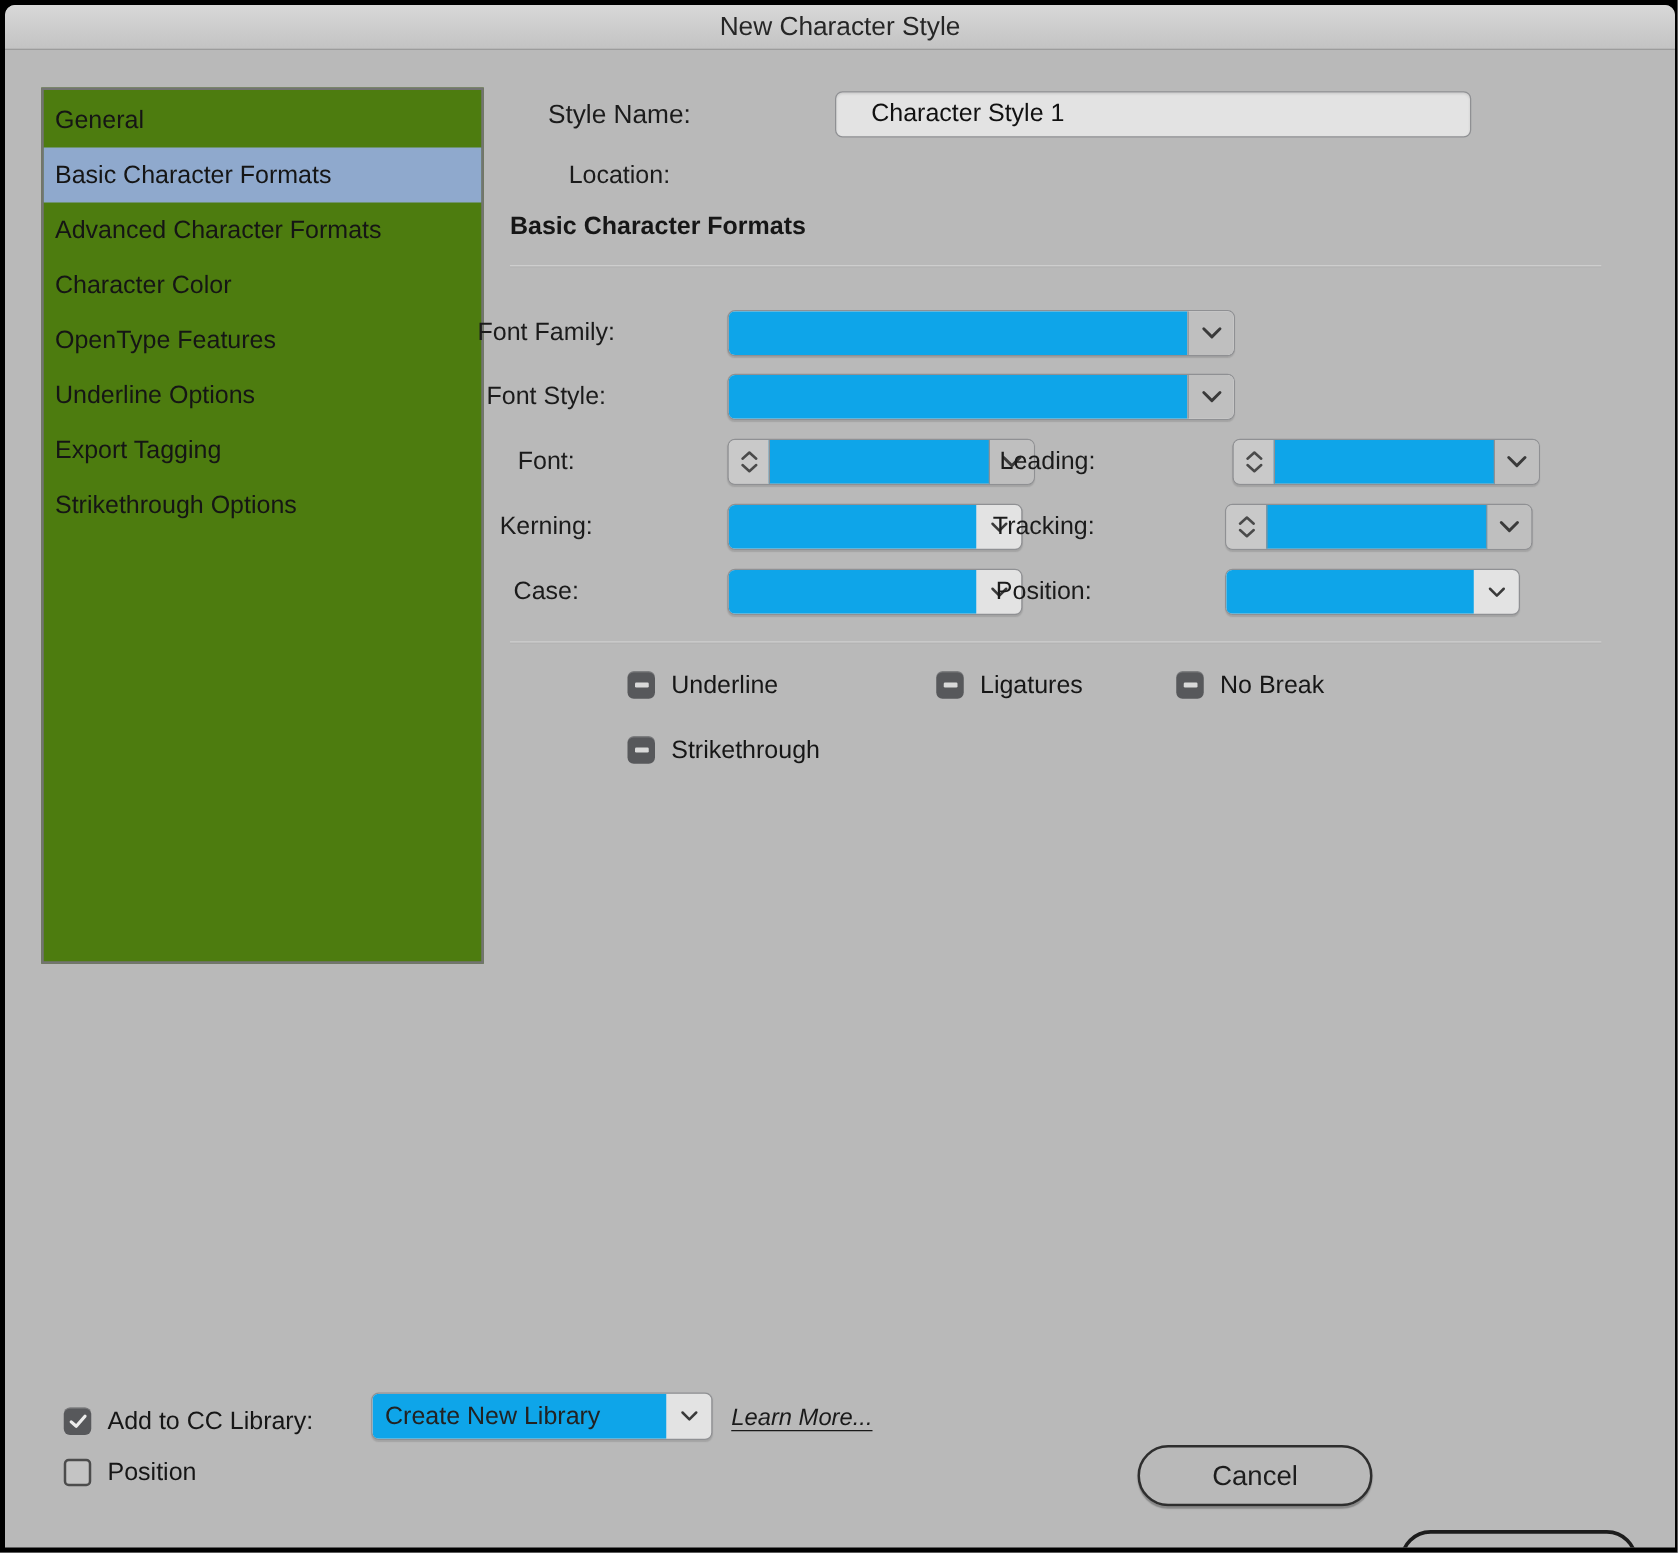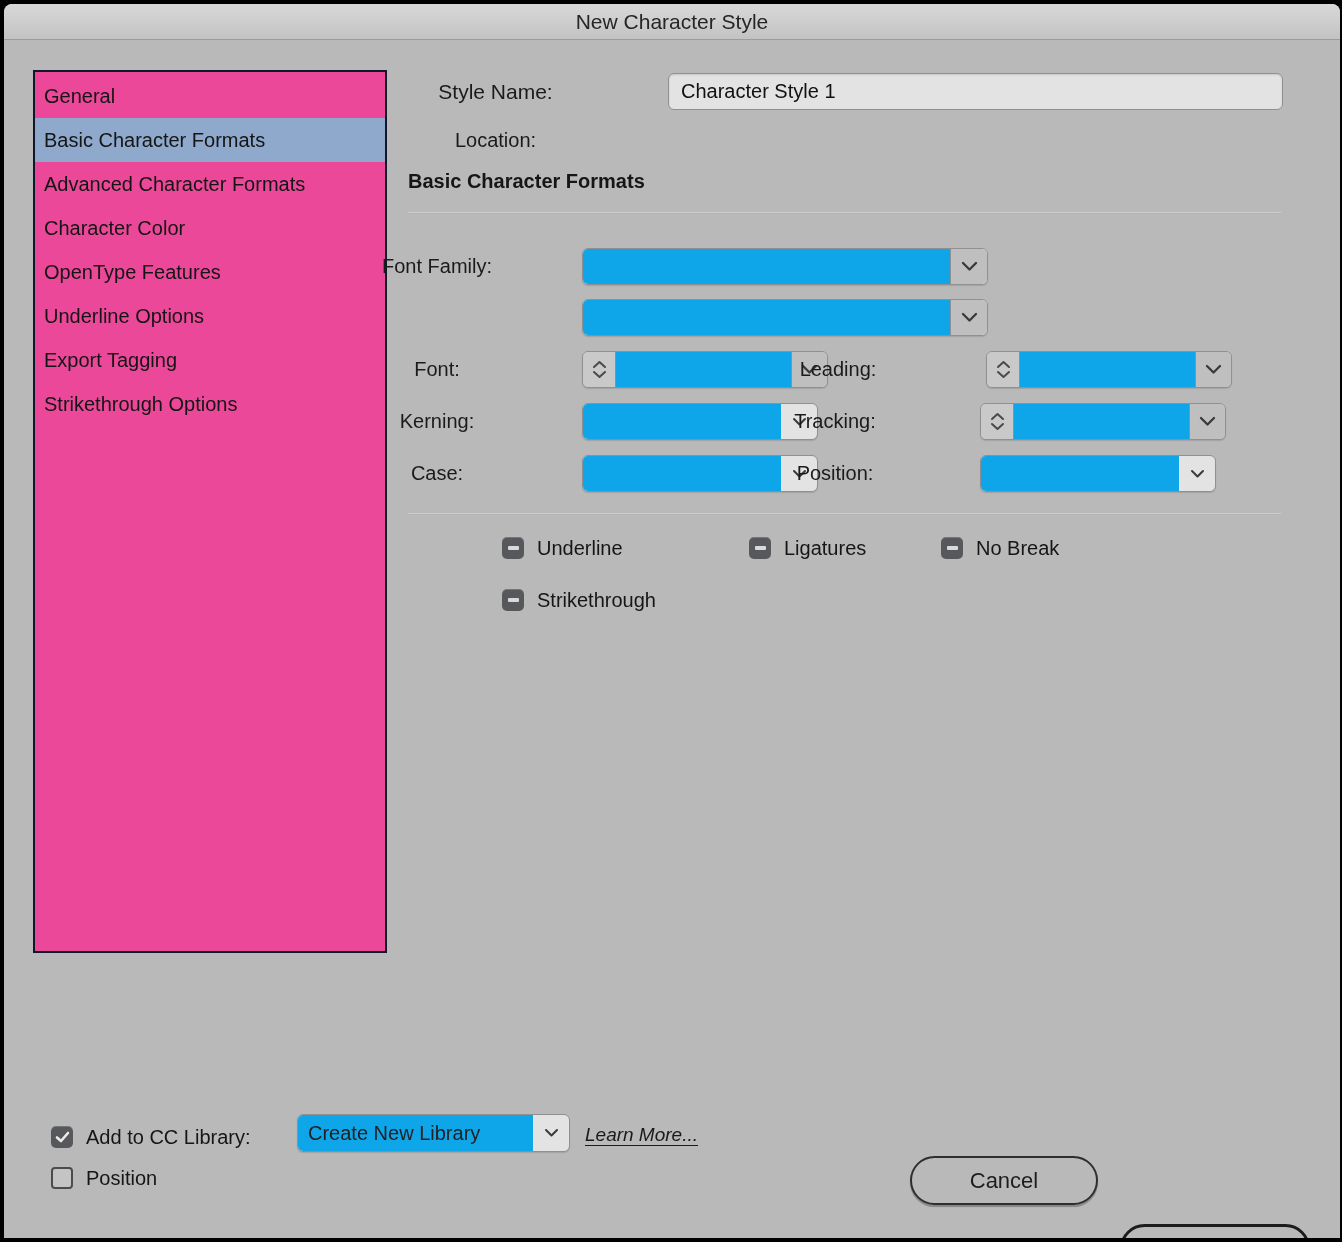--- a/index.html
+++ b/index.html
@@ -14,36 +14,36 @@
   }
   .titlebar{
     position:absolute;left:0;top:0;width:100%;height:35px;
     background:linear-gradient(#d8d8d8,#c3c3c3);
     border-bottom:1px solid #9c9c9c;
     display:flex;align-items:center;justify-content:center;
     font-size:21px;color:#262626;
   }
   
   .sidebar{
-    position:absolute;left:29px;top:66px;width:354px;height:883px;
-    border:2px solid #0f172a;background:#ec4899;box-sizing:border-box;
+    position:absolute;left:29px;top:66px;width:354px;height:701px;
+    border:2px solid #737373;background:#4d7c0f;box-sizing:border-box;
     padding-top:2px;
   }
   .side-item{
     height:44px;line-height:44px;padding-left:9px;
     font-size:20px;color:#151515;white-space:nowrap;
   }
   .side-item.selected{background:#8fa9cd;}
   
   .lbl{position:absolute;font-size:20px;color:#1b1b1b;text-align:center;}
   .name-input{
-    position:absolute;left:664px;top:69px;width:615px;height:37px;
+    position:absolute;left:664px;top:69px;width:509px;height:37px;
     background:#e3e3e3;border:1px solid #8f9093;border-radius:6px;
     box-sizing:border-box;font-size:20px;color:#111;
-    padding:0 12px;line-height:35px;
+    padding:0 28px;line-height:35px;
     box-shadow:inset 0 1px 2px rgba(0,0,0,0.12);
   }
   .section-title{
     position:absolute;left:404px;top:166px;font-size:20px;font-weight:700;color:#161616;
   }
   .divider{position:absolute;height:1px;background:#cecece;box-shadow:0 1px 0 rgba(175,175,175,0.6);}
   
   .combo,.select,.spincombo{
     position:absolute;height:37px;box-sizing:border-box;display:flex;
     border:1px solid #8f9093;border-radius:6px;overflow:hidden;
@@ -133,20 +133,21 @@
   <div class="lbl" style="left:300px;top:244px;width:266px;line-height:37px;">Font Family:</div>
   <div class="combo" style="left:578px;top:244px;width:406px;">
     <div class="val"></div>
     <div class="dd">
       <svg width="17" height="11">
           <polyline points="2,2 8.5,8.5 15,2" fill="none" stroke="#3a3a3a" stroke-width="2.3" stroke-linecap="round" stroke-linejoin="round"></polyline>
         </svg>
     </div>
   </div>
 
+  <div class="lbl" style="left:300px;top:295px;width:266px;line-height:37px;">Font Style:</div>
   <div class="combo" style="left:578px;top:295px;width:406px;">
     <div class="val"></div>
     <div class="dd">
       <svg width="17" height="11">
           <polyline points="2,2 8.5,8.5 15,2" fill="none" stroke="#3a3a3a" stroke-width="2.3" stroke-linecap="round" stroke-linejoin="round"></polyline>
         </svg>
     </div>
   </div>
 
   <div class="lbl" style="left:300px;top:347px;width:266px;line-height:37px;">Font:</div>

